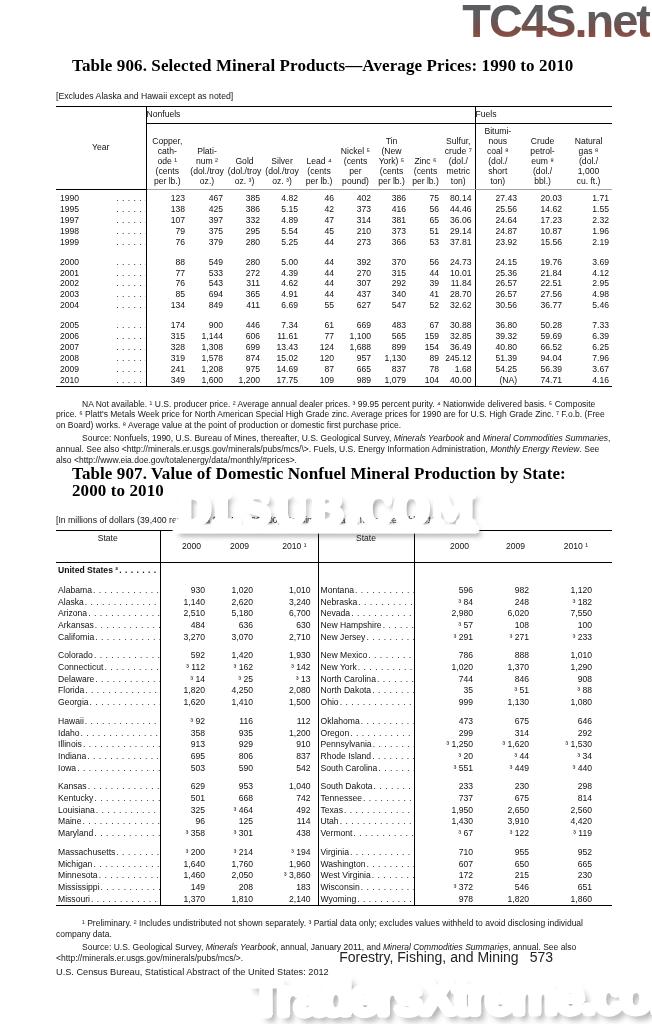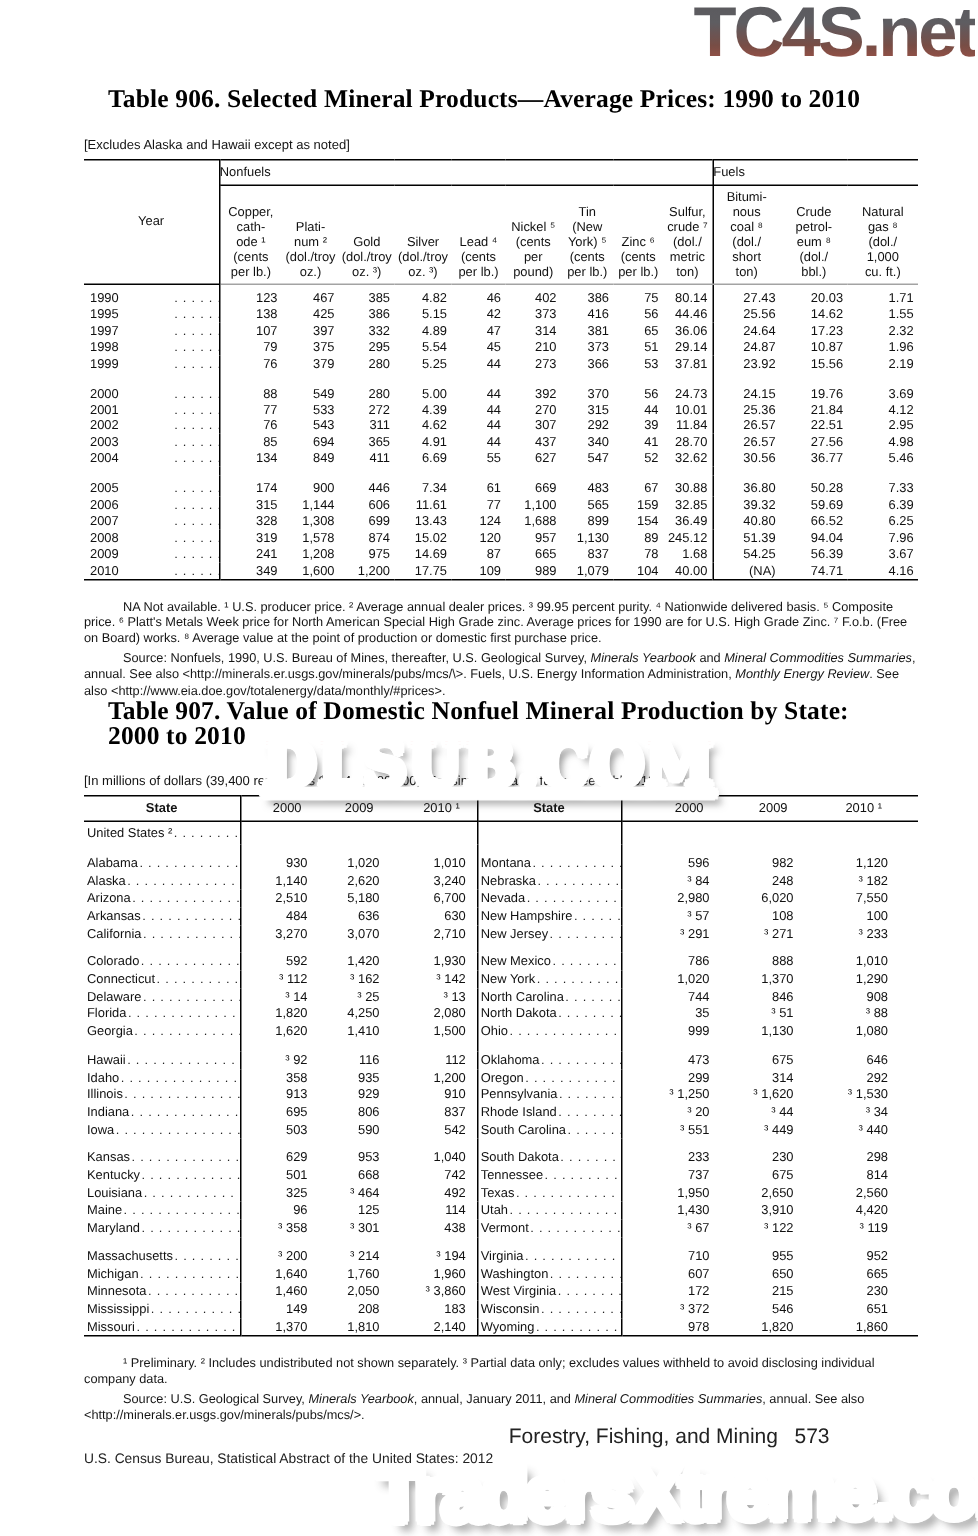--- a/index.html
+++ b/index.html
@@ -32,30 +32,30 @@
   .ch { text-align: center; vertical-align: bottom; border-bottom: 1px solid #a3a3a3;
         white-space: pre-line; padding: 2px 1px 3px; line-height: 10.1px; }
   .yh { vertical-align: middle; text-align: center; border-bottom: 1px solid #000; }
   .bR { border-right: 1px solid #000; }
   td.num { text-align: right; padding-right: 3px; }
   #t907 td { line-height: 11.7px; }
   #t907 td.num { padding-right: 7px; }
   #t907 td.last { padding-right: 20px; }
   #t907 th.nh { text-align: right; padding: 2px 11px 3px 0; border-bottom: 1px solid #000; }
   #t907 th.nh.last { padding-right: 24px; }
-  #t907 th.sh { text-align: center; border-bottom: 1px solid #000; padding: 2px 0 3px; font-weight: bold; }
+  #t907 th.sh { text-align: center; border-bottom: 1px solid #000; padding: 2px 0 18px; }
   tr.gap td { height: 6px; }
   #t907 tr.gap td { height: 7px; }
   tr.first > td { padding-top: 3px; }
   tr.us > td { padding-top: 2px; padding-bottom: 1px; }
   .lw { display: flex; overflow: hidden; }
   .lw .dots { flex: 1; white-space: nowrap; overflow: hidden; margin-left: 1px; letter-spacing: .5px; color: #222; }
   td.yr .lw { padding-left: 4px; gap: 36px; }
   td.state .lw { padding-left: 2px; }
-  .bold { font-weight: 400; justify-content: center; }
+  .bold { font-weight: 700; justify-content: center; }
   .fn { font-size: 8.5px; line-height: 10.7px; margin: 2.5px 0 0; text-indent: 26px; color: #151515; }
   .fn .it { font-style: italic; text-align: center; }
   .fn-block { margin-top: 12px; }
 
   #footer-right { position: absolute; top: 949px; right: 99px; font-size: 14px; z-index: 1; color: #222; }
   #footer-right .pg { margin-left: 11px; }
   #footer-credit { position: absolute; top: 967px; left: 56px; font-size: 9.2px; z-index: 1; color: #222; }
 
   
   .wm { pointer-events: none; white-space: nowrap; }

